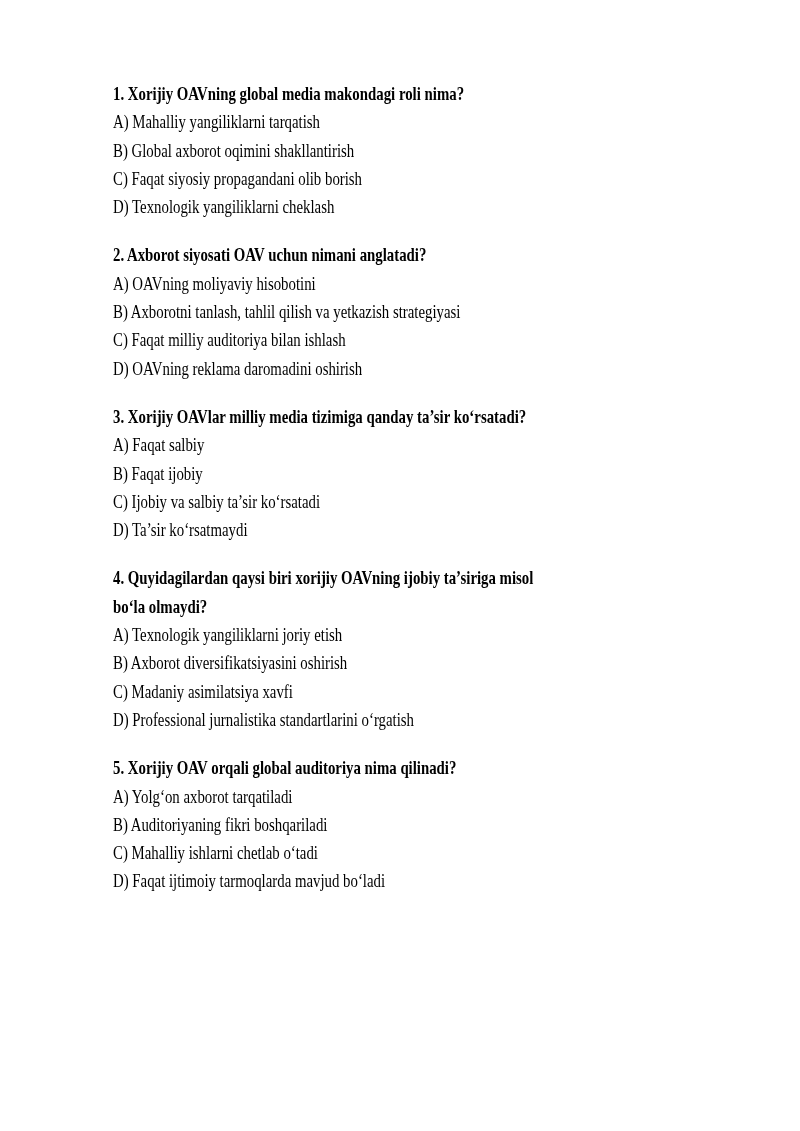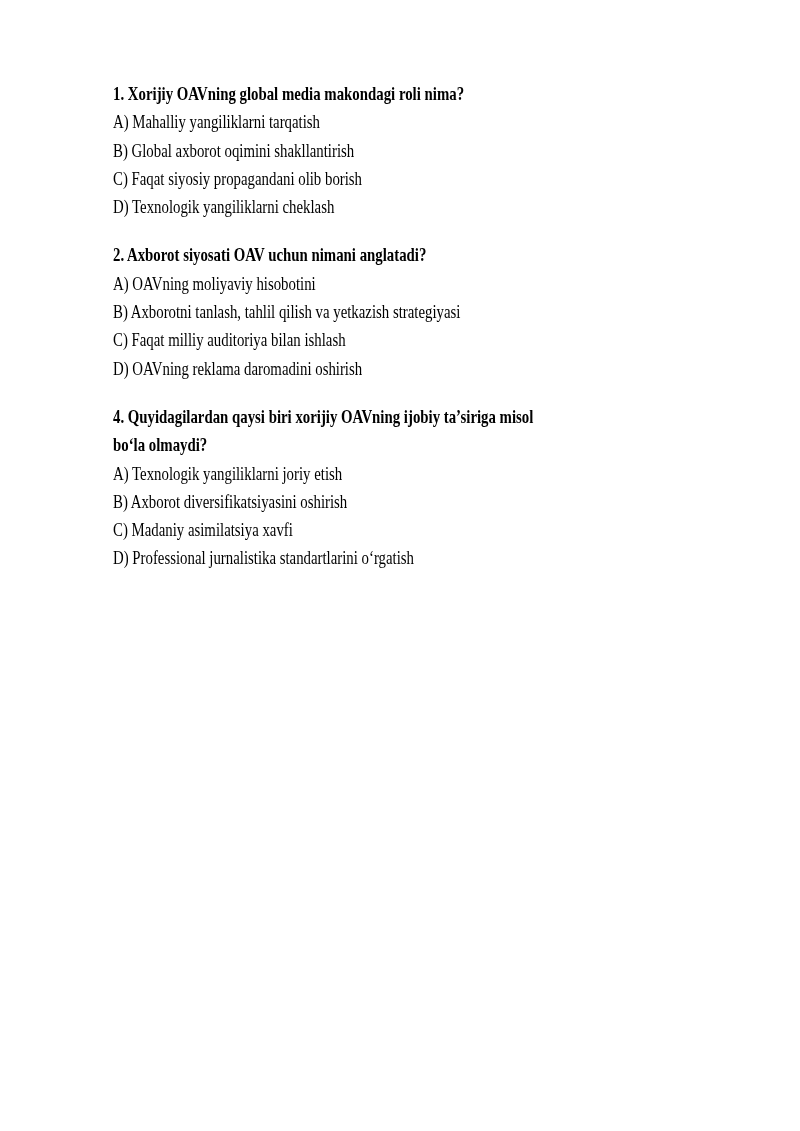--- a/index.html
+++ b/index.html
@@ -62,25 +62,39 @@
     </section>
 
     <section class="question">
       <p class="line qhead">2. Axborot siyosati OAV uchun nimani anglatadi?</p>
       <p class="line">A) OAVning moliyaviy hisobotini</p>
       <p class="line">B) Axborotni tanlash, tahlil qilish va yetkazish strategiyasi</p>
       <p class="line">C) Faqat milliy auditoriya bilan ishlash</p>
       <p class="line">D) OAVning reklama daromadini oshirish</p>
     </section>
 
+    <section class="question">
+      <p class="line qhead">3. Xorijiy OAVlar milliy media tizimiga qanday ta’sir ko‘rsatadi?</p>
+      <p class="line">A) Faqat salbiy</p>
+      <p class="line">B) Faqat ijobiy</p>
+      <p class="line">C) Ijobiy va salbiy ta’sir ko‘rsatadi</p>
+      <p class="line">D) Ta’sir ko‘rsatmaydi</p>
+    </section>
 
     <section class="question">
       <p class="line qhead">4. Quyidagilardan qaysi biri xorijiy OAVning ijobiy ta’siriga misol</p>
       <p class="line qhead">bo‘la olmaydi?</p>
       <p class="line">A) Texnologik yangiliklarni joriy etish</p>
       <p class="line">B) Axborot diversifikatsiyasini oshirish</p>
       <p class="line">C) Madaniy asimilatsiya xavfi</p>
       <p class="line">D) Professional jurnalistika standartlarini o‘rgatish</p>
     </section>
 
+    <section class="question">
+      <p class="line qhead">5. Xorijiy OAV orqali global auditoriya nima qilinadi?</p>
+      <p class="line">A) Yolg‘on axborot tarqatiladi</p>
+      <p class="line">B) Auditoriyaning fikri boshqariladi</p>
+      <p class="line">C) Mahalliy ishlarni chetlab o‘tadi</p>
+      <p class="line">D) Faqat ijtimoiy tarmoqlarda mavjud bo‘ladi</p>
+    </section>
 
   </div>
 </div>
 
 </body></html>

